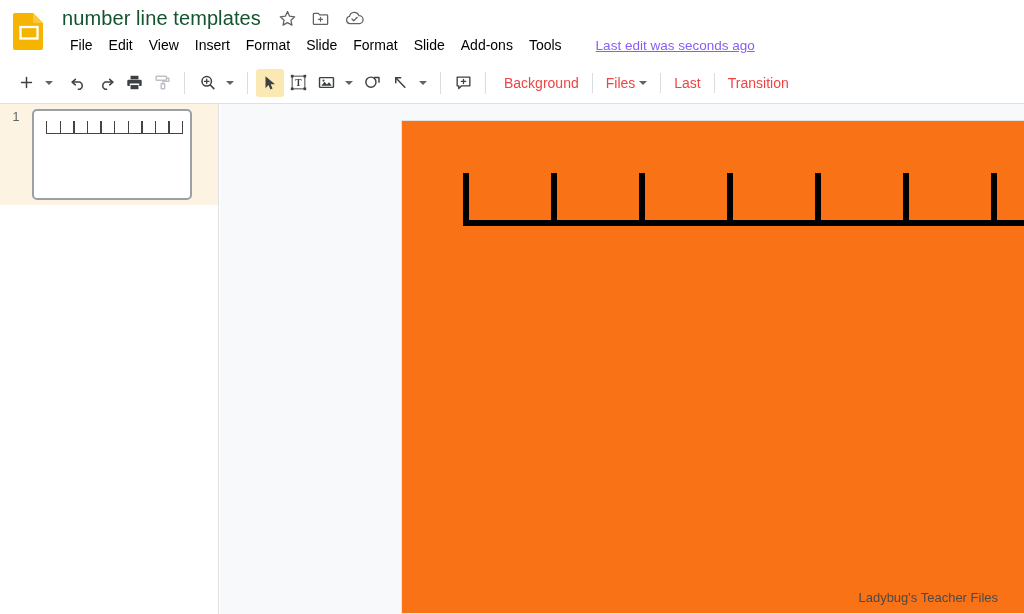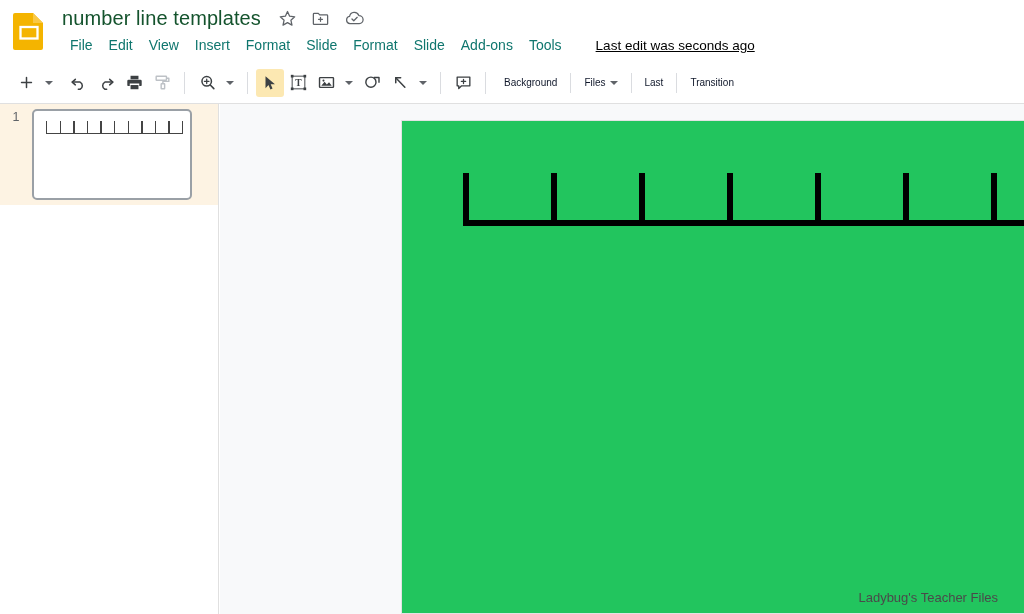--- a/index.html
+++ b/index.html
@@ -34,25 +34,25 @@
     display: flex; align-items: center; gap: 14px;
   }
   .ticon { width: 19px; height: 19px; display: block; cursor: pointer; }
 
   
   .menubar {
     position: absolute; left: 62px; top: 34px;
     display: flex; align-items: center;
   }
   .menu-item {
-    font-size: 14px; color: #0f766e; padding: 3px 8px;
+    font-size: 14px; color: #000000; padding: 3px 8px;
     border-radius: 3px; cursor: pointer; white-space: nowrap;
   }
   .lastedit {
-    font-size: 13.5px; color: #000000; margin-left: 26px;
+    font-size: 13.5px; color: #8b5cf6; margin-left: 26px;
     text-decoration: underline; cursor: pointer; white-space: nowrap;
   }
 
   
   .toolbar {
     position: absolute; left: 0; top: 62px; width: 1024px; height: 42px;
     background: #ffffff;
     border-bottom: 1px solid #e0e0e0;
     display: flex; align-items: center; padding-left: 12px;
   }
@@ -62,21 +62,21 @@
     flex: 0 0 auto;
   }
   .tb-btn.active { background: #fce8b2; }
   .tb-btn.tight { width: 18px; }
   .tb-btn.disabled { cursor: default; opacity: 1; }
   .tb-sep {
     width: 1px; height: 22px; background: #dadce0; margin: 0 8px; flex: 0 0 auto;
   }
   .tb-gap { width: 6px; flex: 0 0 auto; }
   .tb-text {
-    font-size: 10px; color: #0f172a; padding: 5px 10px; border-radius: 3px;
+    font-size: 14px; color: #ef4444; padding: 5px 10px; border-radius: 3px;
     cursor: pointer; white-space: nowrap; display: flex; align-items: center; gap: 4px;
   }
   .tb-tsep { width: 1px; height: 20px; background: #dadce0; margin: 0 3px; flex: 0 0 auto; }
 
   .caret {
     width: 0; height: 0;
     border-left: 4px solid transparent;
     border-right: 4px solid transparent;
     border-top: 4px solid #5f6368;
     display: inline-block;
@@ -109,21 +109,21 @@
 
   
   .workspace {
     position: absolute; left: 220px; top: 104px; width: 804px; height: 510px;
     background: #f8f9fa;
     overflow: hidden;
   }
   .canvas {
     position: absolute; left: 181px; top: 16px;
     width: 624px; height: 494px;
-    background: #22c55e;
+    background: #f97316;
     border: 1px solid #e3e3e3;
     box-shadow: 0 0 0 0 rgba(0,0,0,0);
     overflow: hidden;
   }
   .nl-base {
     position: absolute; background: #000000;
   }
   .nl-tick {
     position: absolute; background: #000000;
   }

